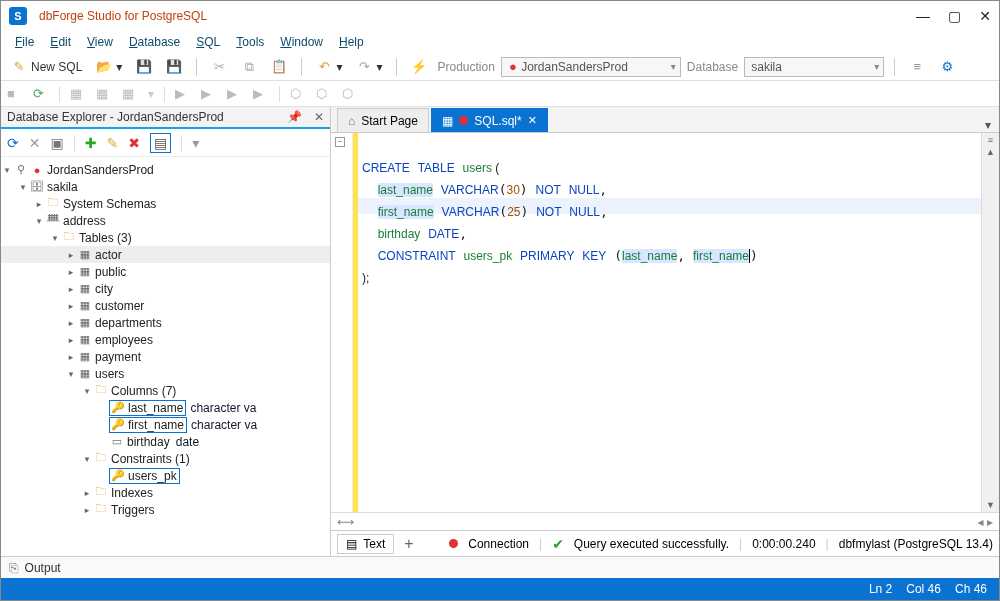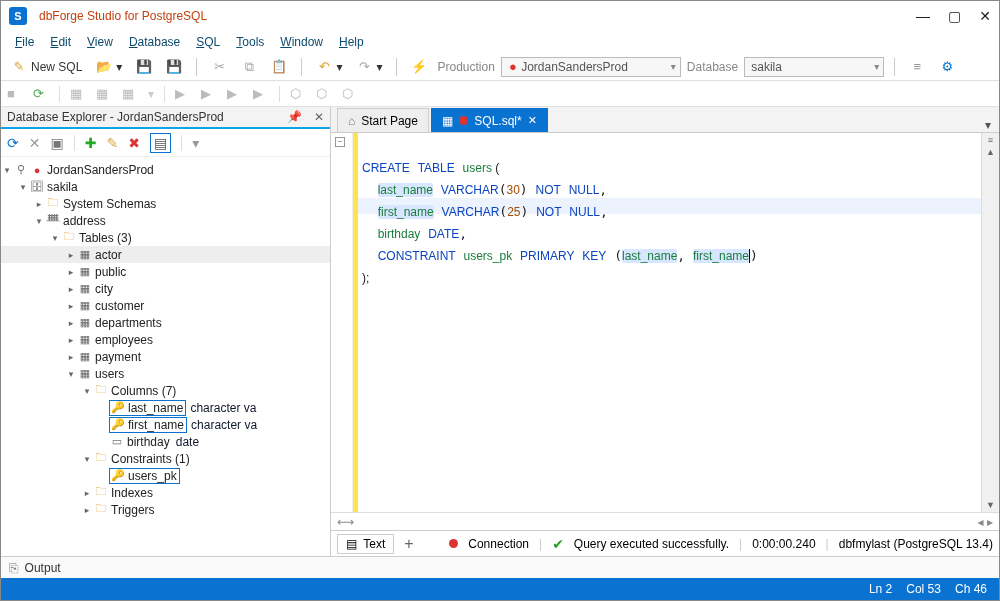--- a/index.html
+++ b/index.html
@@ -351,15 +351,15 @@
   </div>
 </div>
 
 <div class="output-bar">
   <span style="color:#777">⎘</span>
   <span>Output</span>
 </div>
 
 <div class="statusbar">
   <span>Ln 2</span>
-  <span>Col 53</span>
+  <span>Col 46</span>
   <span>Ch 46</span>
 </div>
 
 </body></html>

